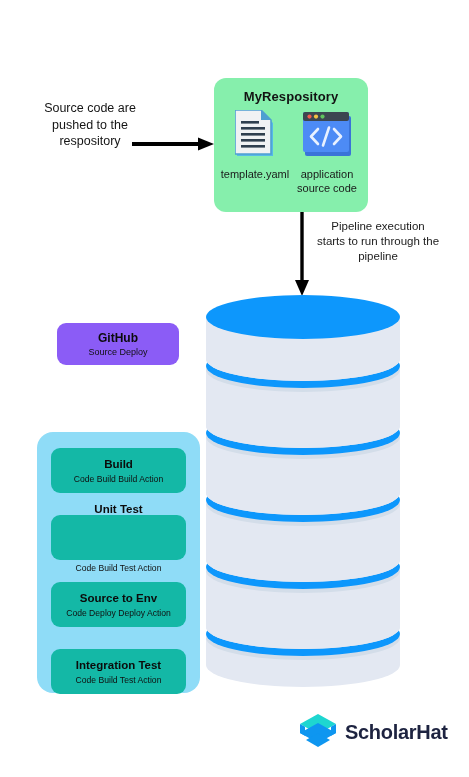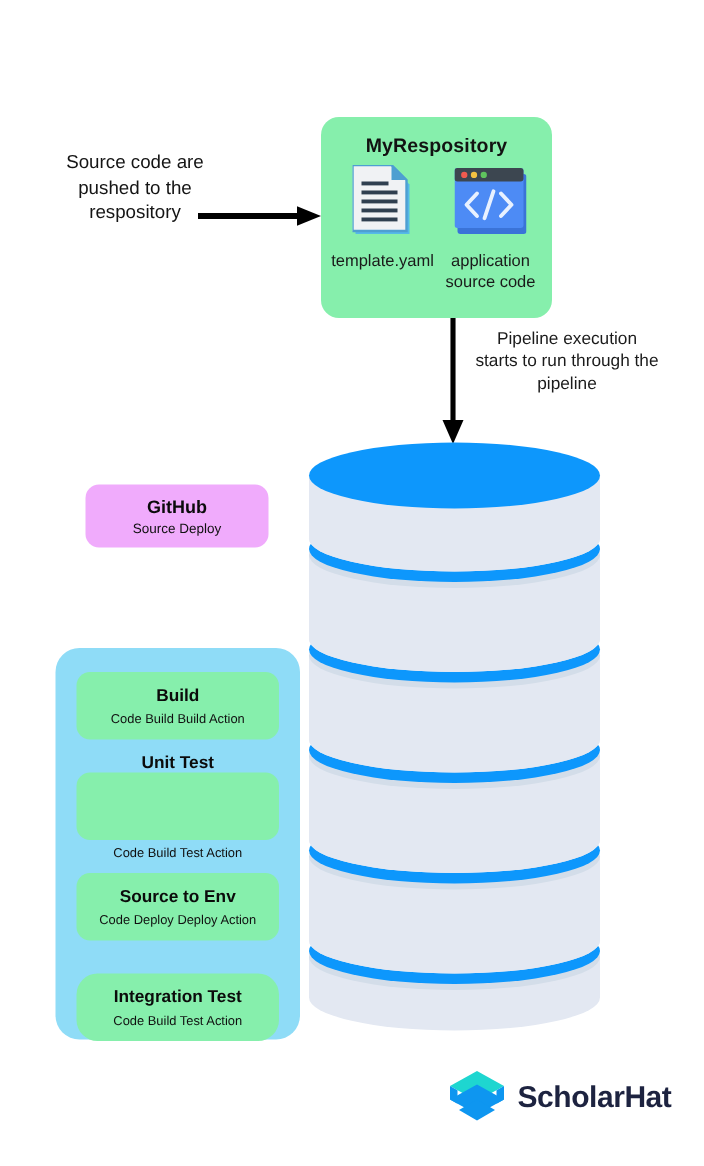--- a/index.html
+++ b/index.html
@@ -112,21 +112,21 @@
     width: 210px;
     height: 402px;
   }
 
   
   #github-pill {
     left: 57px;
     top: 323px;
     width: 122px;
     height: 42px;
-    background: #f0abfc;
+    background: #8b5cf6;
     border-radius: 9px;
     display: flex;
     flex-direction: column;
     align-items: center;
     justify-content: center;
   }
   #github-title {
     font-size: 12px;
     font-weight: bold;
     color: #0b0b0b;
@@ -144,31 +144,31 @@
     width: 163px;
     height: 261px;
     background: #8FDCF7;
     border-radius: 16px;
   }
   .stage-box {
     position: absolute;
     left: 14px;
     width: 135px;
     height: 45px;
-    background: #86efac;
+    background: #14b8a6;
     border-radius: 9px;
     display: flex;
     flex-direction: column;
     align-items: center;
     justify-content: center;
   }
   #stage-box-0 { top: 16px; }
   #stage-box-1 { top: 83px; gap: 44px; }
   #stage-box-2 { top: 150px; }
-  #stage-box-3 { top: 217px; border-radius: 14px; }
+  #stage-box-3 { top: 217px; }
   .stage-title {
     font-size: 11.5px;
     font-weight: bold;
     color: #0b0b0b;
     line-height: 13px;
   }
   .stage-sub {
     font-size: 8.6px;
     color: #101010;
     margin-top: 3px;

